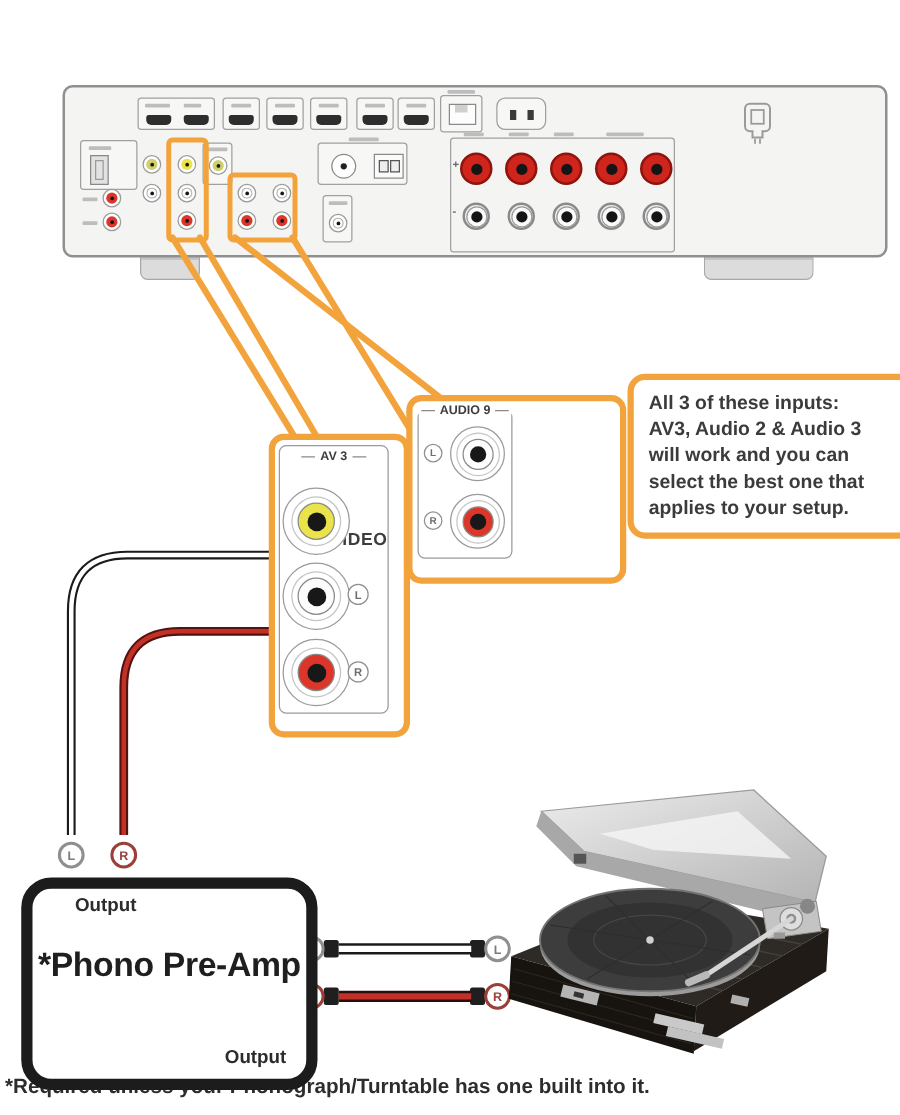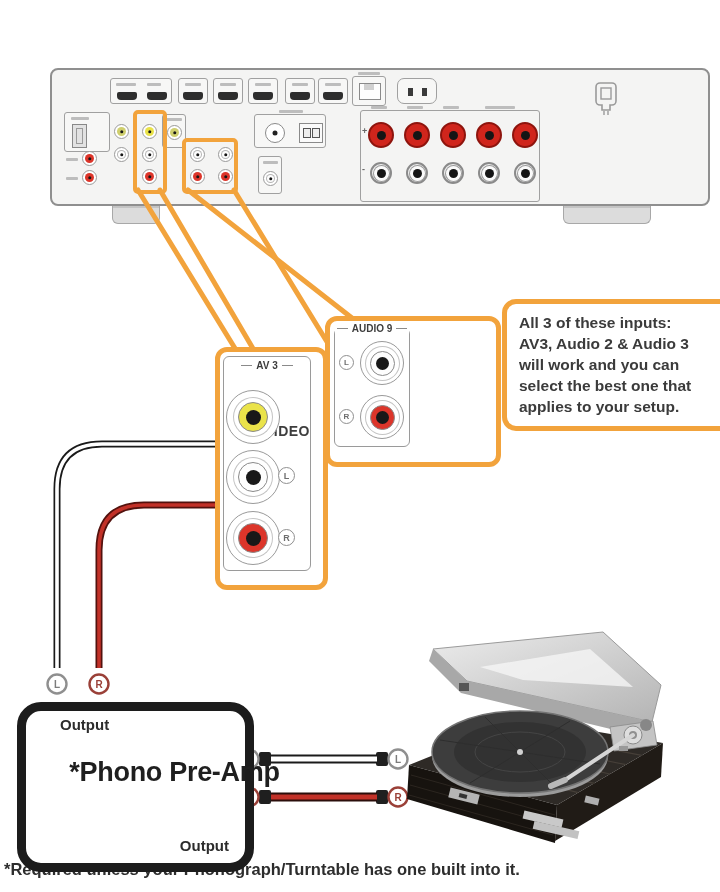--- a/index.html
+++ b/index.html
@@ -87,21 +87,21 @@
   .infobox{position:absolute;left:502px;top:299px;width:203px;background:#fff;z-index:3;
            border:5px solid var(--accent_orange,#f2a33c);border-radius:14px;
            padding:8px 6px 9px 12px;font-size:15.5px;font-weight:bold;color:#3b3b3b;line-height:1.36;}
   .infobox span{display:block;white-space:nowrap;}
 
   
   .preamp{position:absolute;left:17px;top:702px;width:219px;height:152px;background:#fff;z-index:3;
           border:9px solid #1c1c1c;border-radius:24px;box-sizing:content-box;}
   .preamp .out{position:absolute;left:34px;top:5px;font-size:15px;font-weight:bold;color:#2c2c2c;}
   .preamp .name{position:absolute;left:0;top:46px;width:100%;text-align:center;
-                font-size:27px;font-weight:600;color:#1f1f1f;letter-spacing:-.3px;margin-left:39px;}
+                font-size:27px;font-weight:600;color:#1f1f1f;letter-spacing:-.3px;}
   .preamp .inp{position:absolute;right:16px;bottom:9px;font-size:15px;font-weight:bold;color:#2c2c2c;}
 
   
   .footnote{position:absolute;left:4px;top:860px;font-size:16.5px;font-weight:bold;color:#2d2d2d;}
 
   
   .turntable{position:absolute;left:405px;top:625px;z-index:3;}
 </style>
 </head>
 <body>

